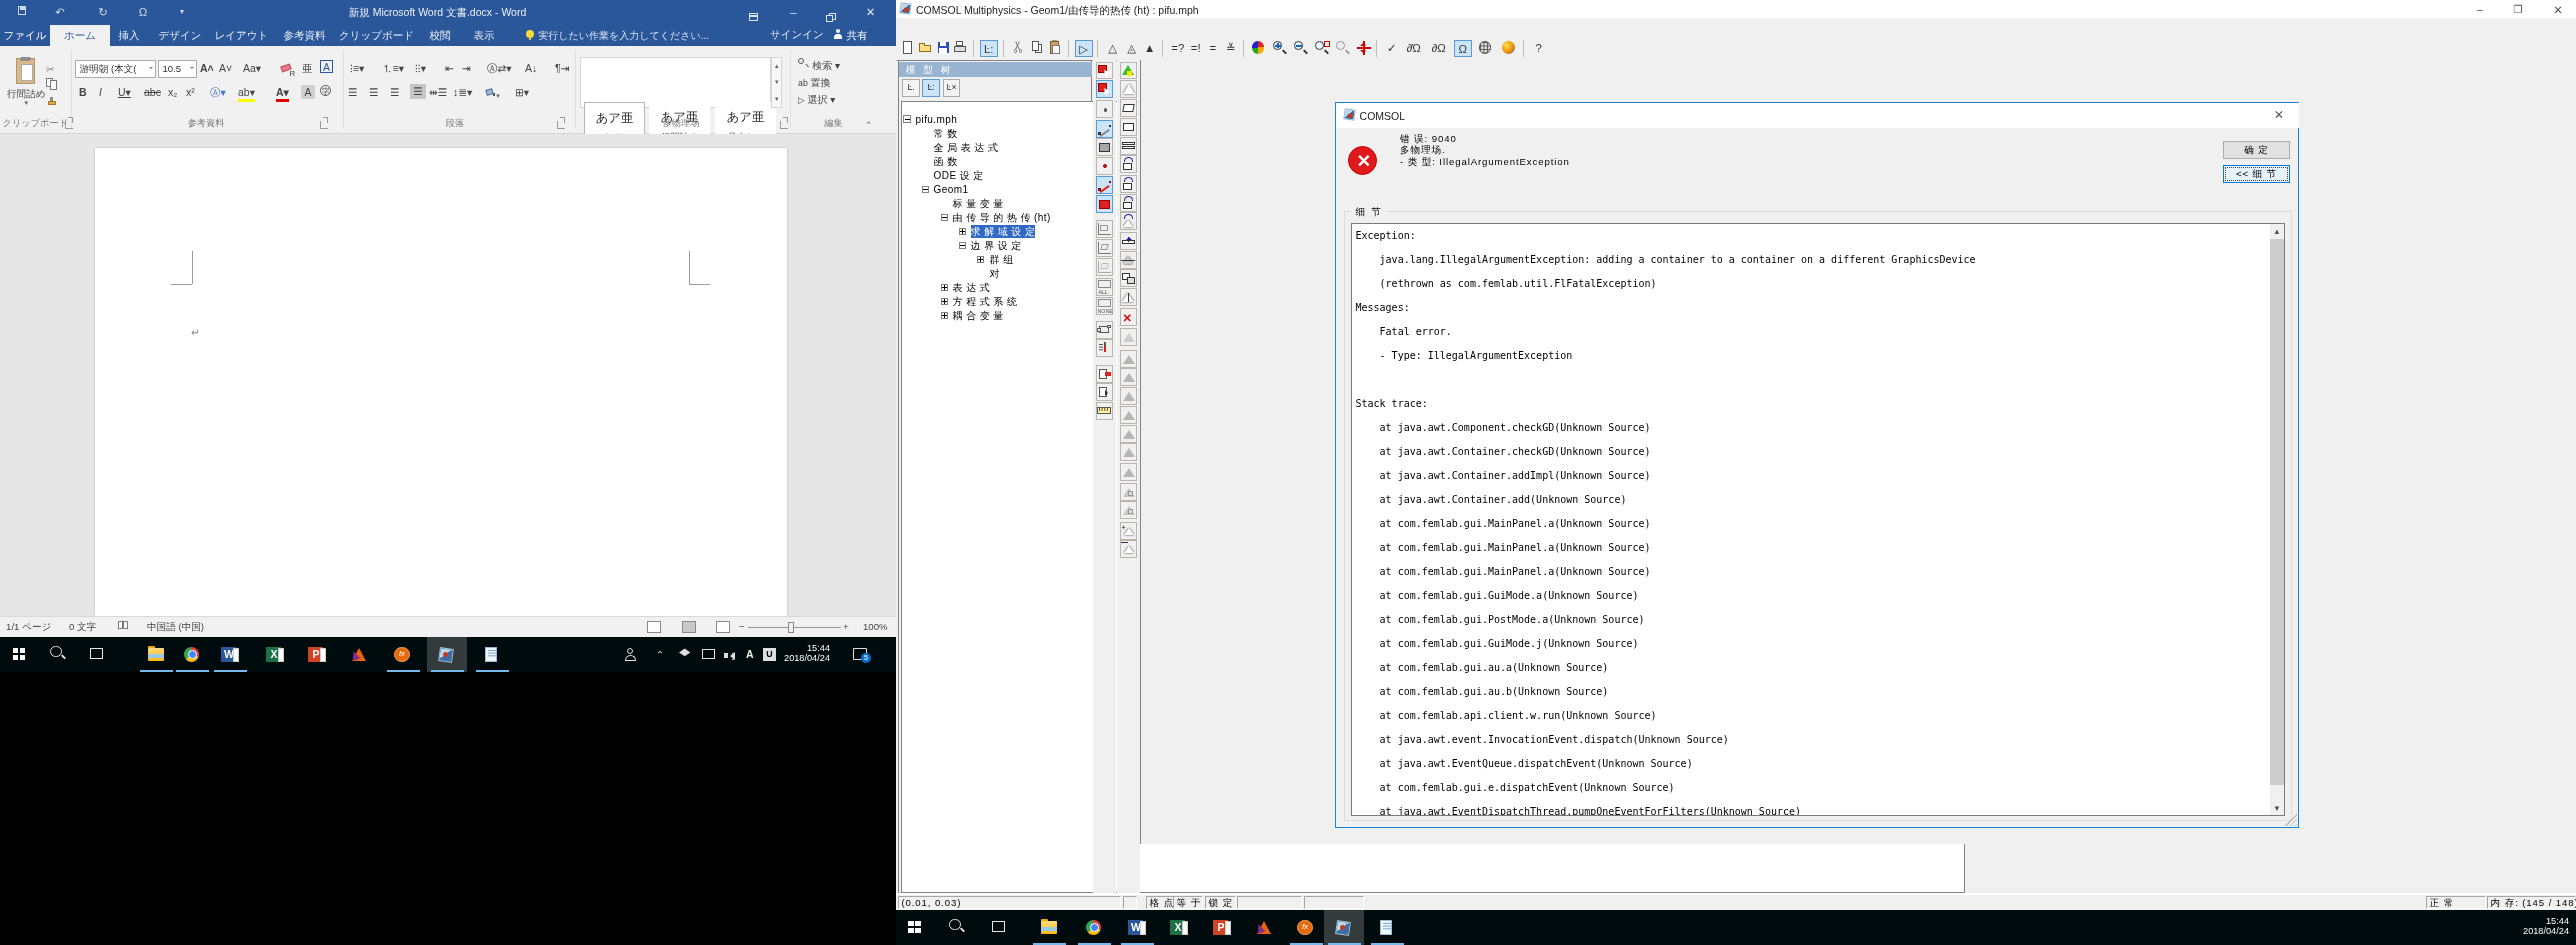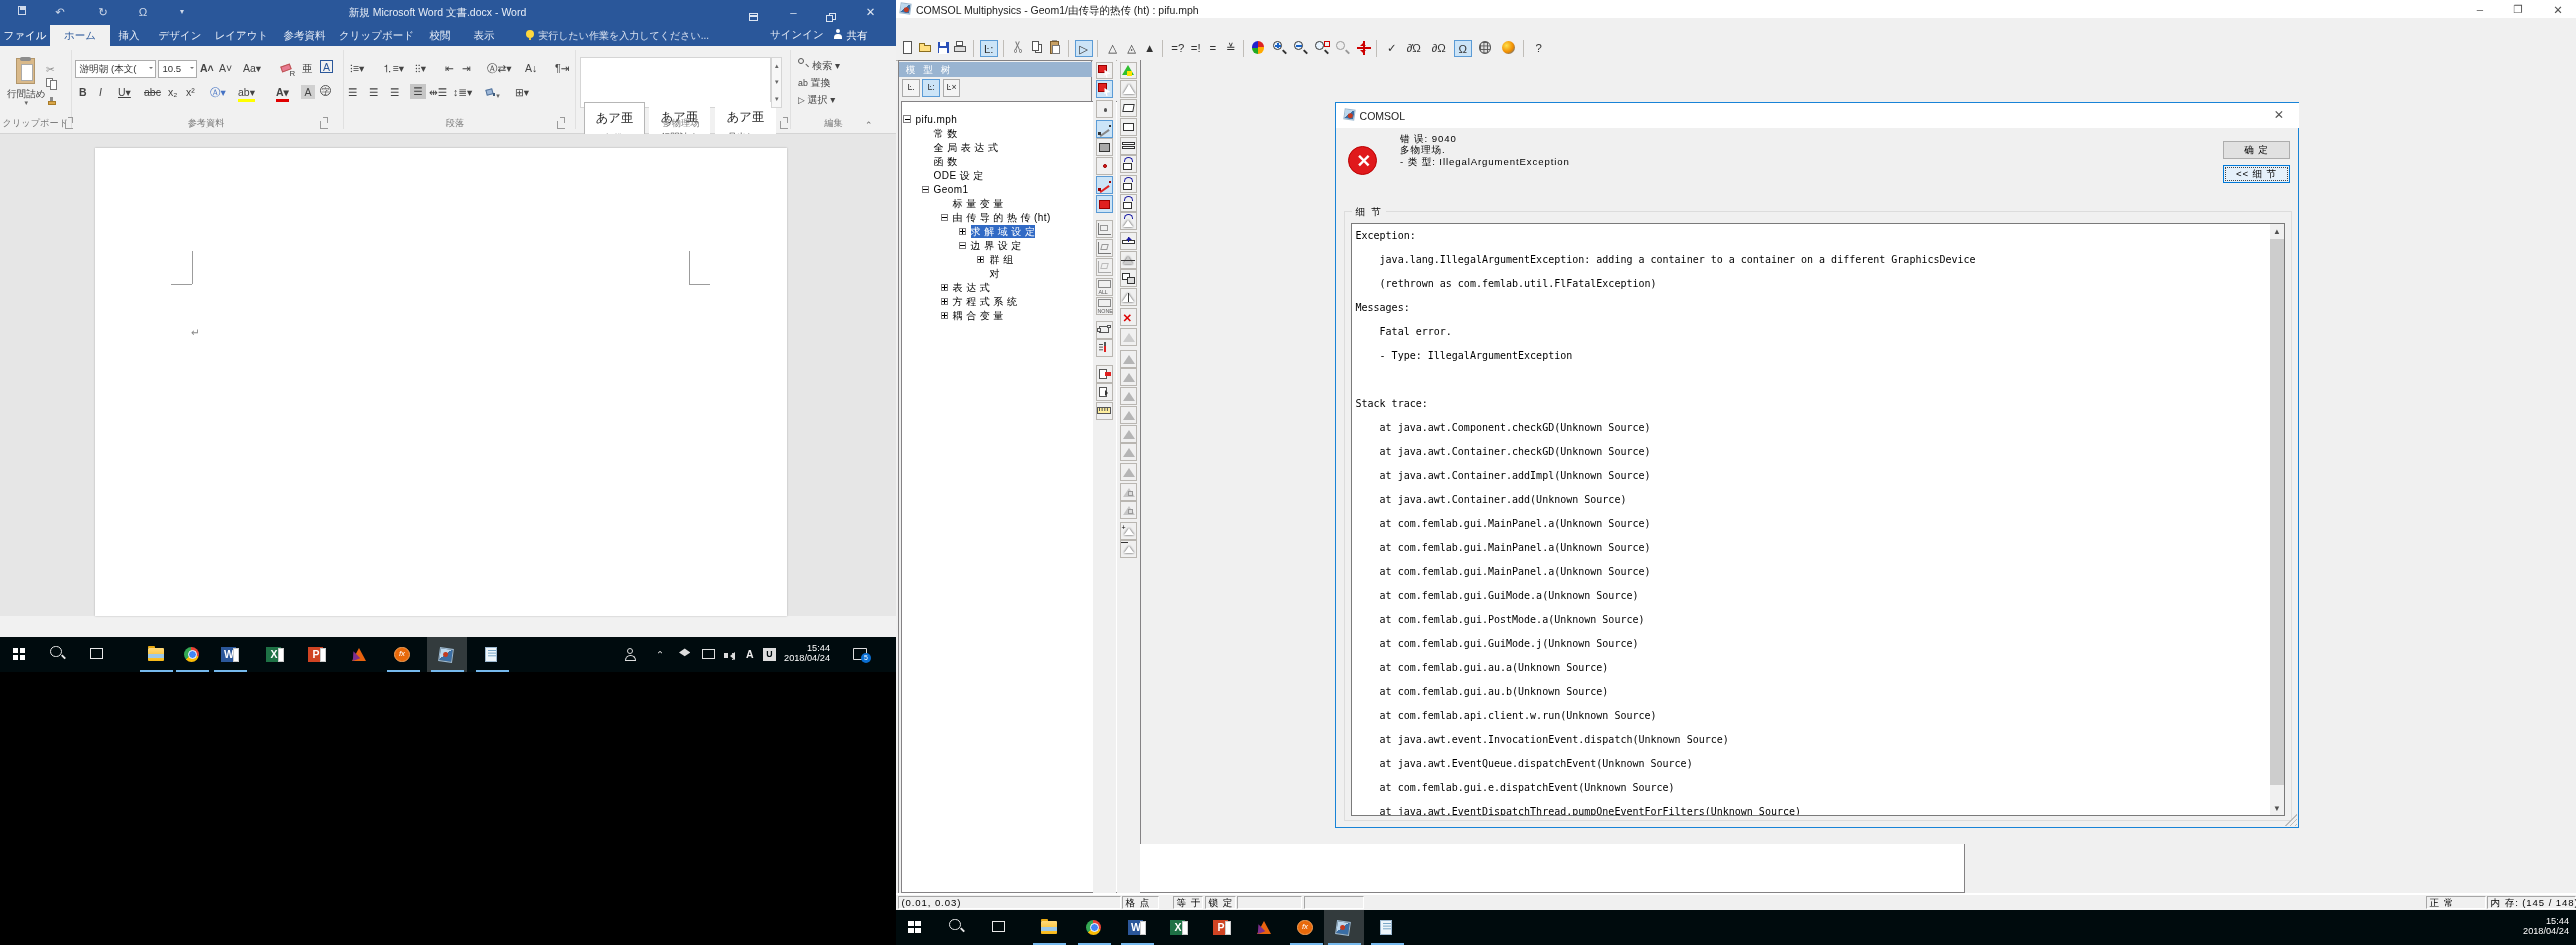--- a/index.html
+++ b/index.html
@@ -323,20 +323,34 @@
       </div>
       <div id="doc-area" class="abs">
         <div id="page" class="abs">
           <div class="abs cropmark" style="left:76px;top:136px;width:21px;height:0.9px;border-top:0.9px solid #9c9c9c"></div>
           <div class="abs cropmark" style="left:97px;top:103px;width:0.9px;height:33px;border-left:0.9px solid #9c9c9c"></div>
           <div class="abs cropmark" style="left:594px;top:136px;width:21px;height:0.9px;border-top:0.9px solid #9c9c9c"></div>
           <div class="abs cropmark" style="left:594px;top:103px;width:0.9px;height:33px;border-left:0.9px solid #9c9c9c"></div>
           <div id="pilcrow" class="abs">↵</div>
         </div>
       </div>
+      <div id="word-status" class="abs">
+        <div class="abs it" style="left:6.1px">1/1 ページ</div>
+        <div class="abs it" style="left:69px">0 文字</div>
+        <div class="abs it" style="left:118px"><span class="fi fi-book"><i class="a"></i><i class="b"></i></span></div>
+        <div class="abs it" style="left:147px">中国語 (中国)</div>
+        <div class="abs viewico" style="left:647px"></div>
+        <div class="abs viewico" style="left:682px;background:#c8c8c8"></div>
+        <div class="abs viewico" style="left:716px"></div>
+        <div class="abs it" style="left:739px">−</div>
+        <div id="zoom-track" class="abs"></div>
+        <div id="zoom-thumb" class="abs"></div>
+        <div class="abs it" style="left:843px">+</div>
+        <div class="abs it" style="left:863px">100%</div>
+      </div>
     </div>
     <div class="abs taskbar" style="left:0;top:637px;width:896px;height:35px">
       <div id="taskbar-left-holder">
           <div class="abs tb-cell" style="left: 0.9px; top: 0px;">
             <div class="ic-start" style="position:absolute;left:12.3px;top:10.5px;width:14px;height:14px">
               <i style="left:0;top:0"></i>
               <i style="left:7px;top:0"></i>
               <i style="left:0;top:7px"></i>
               <i style="left:7px;top:7px"></i>
             </div>
@@ -814,21 +828,21 @@
           </div>
         </div>
       </div>
     <div id="canvas" class="abs"></div>
 
     <div class="abs" style="left:0;top:893px;width:1680px;height:1.8px;background:#fff"></div>
     <div id="comsol-status" class="abs">
       <div id="status-holder">
           <div class="abs scell" style="left: 1.8px; width: 223px;">(0.01, 0.03)</div>
           <div class="abs scell" style="left: 227px; width: 14px;"></div>
-          <div class="abs scell" style="left: 226px; width: 37px;">格 点</div>
+          <div class="abs scell" style="left: 250px; width: 37px;">格 点</div>
           <div class="abs scell" style="left: 277px; width: 30px;">等 于</div>
           <div class="abs scell" style="left: 309px; width: 31px;">锁 定</div>
           <div class="abs scell" style="left: 341px; width: 65px;"></div>
           <div class="abs scell" style="left: 408px; width: 60px;"></div>
           <div class="abs scell" style="left: 1530px; width: 60px;">正 常</div>
           <div class="abs scell" style="left: 1591px; width: 89px;">内 存: (145 / 148)</div>
         </div>
     </div>
 
     <div id="dlg" class="abs">

